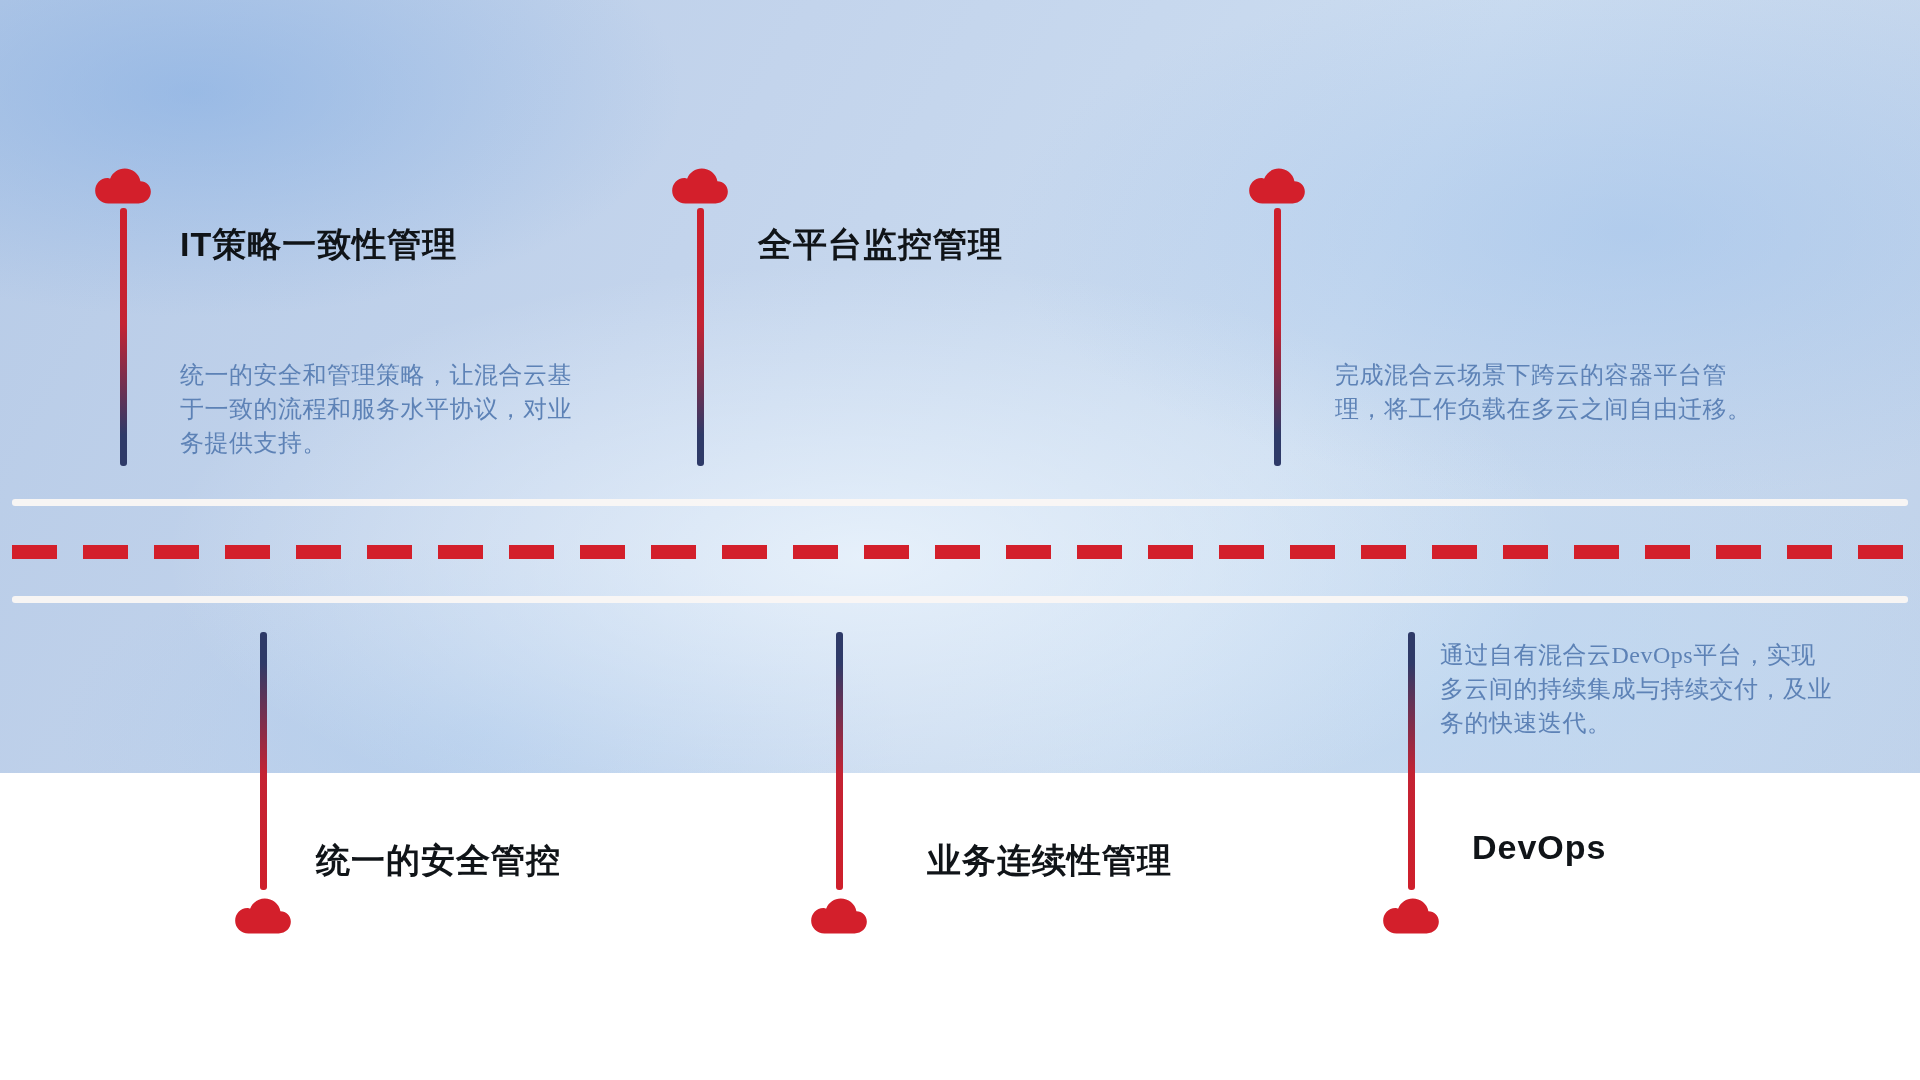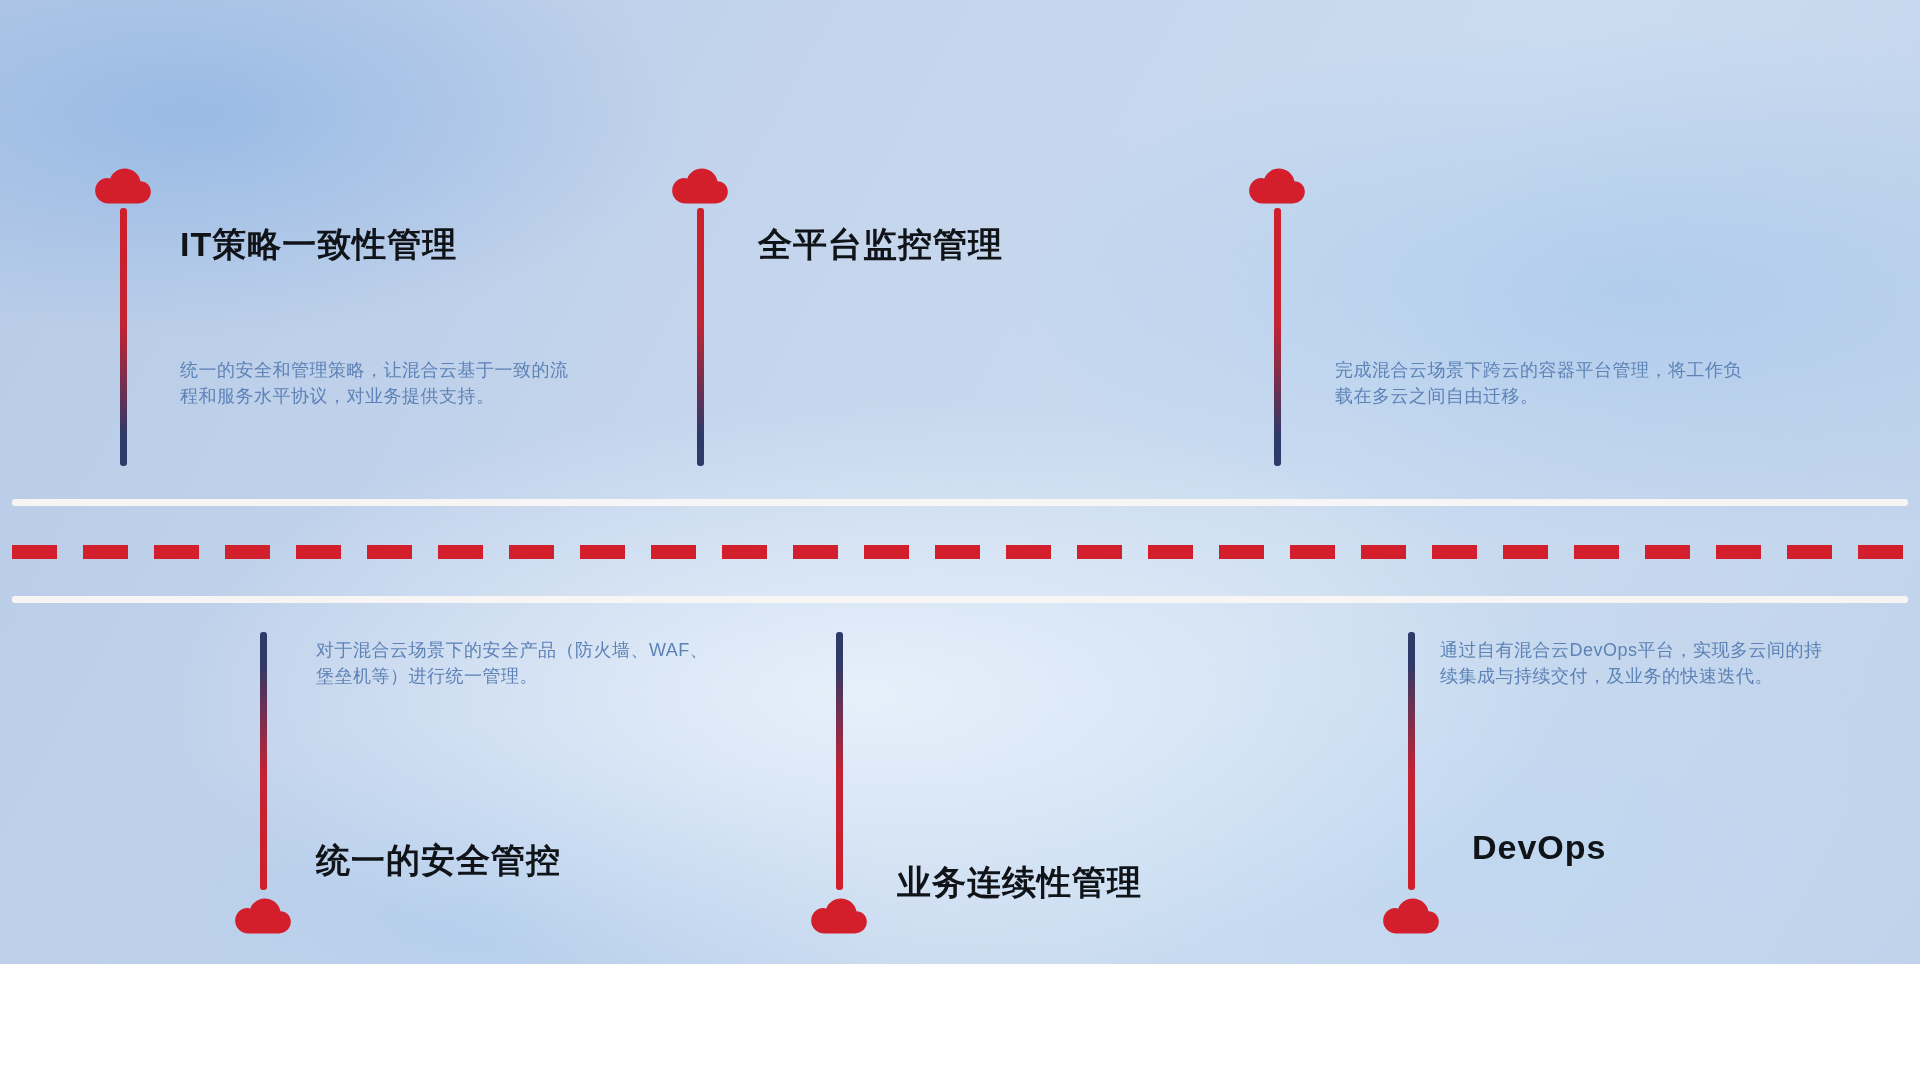--- a/index.html
+++ b/index.html
@@ -3,21 +3,21 @@
 <meta charset="utf-8">
 <style>
   * { margin: 0; padding: 0; box-sizing: border-box; }
   html, body { width: 1920px; height: 1080px; overflow: hidden; }
   body {
     font-family: "Liberation Sans", "DejaVu Sans", sans-serif;
     position: relative;
   }
   .canvas {
     position: absolute;
-    width: 1920px; height: 964px;
+    width: 1920px; height: 773px;
     background:
       radial-gradient(ellipse 700px 320px at 10% 12%, rgba(126,170,226,0.55), rgba(126,170,226,0) 70%),
       radial-gradient(ellipse 900px 380px at 85% 30%, rgba(150,188,234,0.45), rgba(150,188,234,0) 70%),
       radial-gradient(ellipse 1000px 420px at 45% 72%, rgba(240,248,255,0.75), rgba(240,248,255,0) 70%),
       radial-gradient(ellipse 800px 360px at 78% 88%, rgba(190,216,242,0.6), rgba(190,216,242,0) 70%),
       radial-gradient(ellipse 600px 280px at 25% 95%, rgba(168,200,236,0.5), rgba(168,200,236,0) 70%),
       linear-gradient(118deg, #b7cbe7 0%, #c3d4ec 35%, #cbdcf0 65%, #c0d2ea 100%);
   }
 
   
@@ -41,22 +41,23 @@
   .stem.down { background: linear-gradient(to bottom, #cf1f2b 0%, #c42333 45%, #2e3a68 88%, #2e3a68 100%); }
   .stem.up   { background: linear-gradient(to bottom, #2e3a68 0%, #2e3a68 12%, #c42333 55%, #cf1f2b 100%); }
 
   .item-title {
     position: absolute;
     font-size: 34px; font-weight: 700; color: #101418;
     letter-spacing: 1px; white-space: nowrap;
   }
   .item-desc {
     position: absolute;
-    font-size: 18px; line-height: 1.42; color: #5d82b6;
+    font-size: 24px; line-height: 1.42; color: #5d82b6;
     letter-spacing: 0.5px;
+    font-family: Liberation Serif, serif;
   }
 </style>
 </head>
 <body>
 
 <div class="canvas">
 
   <div class="road-line top"></div>
   <div class="road-dashes"></div>
   <div class="road-line bottom"></div>
@@ -85,30 +86,29 @@
   </div>
   <div class="stem down" style="left:1274px; top:208px; height:258px;"></div>
   <div class="item-desc" style="left:1335px; top:358px; width:420px;">完成混合云场景下跨云的容器平台管理，将工作负载在多云之间自由迁移。</div>
 
   <div class="stem up" style="left:260px; top:632px; height:258px;"></div>
   <div class="cloud" style="left:234px; top:896px;">
     <svg viewBox="0 0 100 68">
         <path d="M25,64 L77,64 C89,64 98,55 98,44 C98,34 90,26 80,26 C78,13 66,4 53,4 C42,4 32,11 28,21 C26,21 25,20 23,20 C11,20 2,30 2,42 C2,54 12,64 25,64 Z" fill="#d31f2b"></path>
       </svg>
   </div>
-  <div class="item-desc" style="left:316px; top:638px; width:410px;">对于混合云场景下的安全产品（防火墙、WAF、堡垒机等）进行统一管理。</div>
   <div class="item-title" style="left:316px; top:838px;text-align:center;">统一的安全管控</div>
 
   <div class="stem up" style="left:836px; top:632px; height:258px;"></div>
   <div class="cloud" style="left:810px; top:896px;">
     <svg viewBox="0 0 100 68">
         <path d="M25,64 L77,64 C89,64 98,55 98,44 C98,34 90,26 80,26 C78,13 66,4 53,4 C42,4 32,11 28,21 C26,21 25,20 23,20 C11,20 2,30 2,42 C2,54 12,64 25,64 Z" fill="#d31f2b"></path>
       </svg>
   </div>
-  <div class="item-title" style="left:897px; top:838px;margin-top:22px;">业务连续性管理</div>
+  <div class="item-title" style="left:927px; top:838px;">业务连续性管理</div>
 
   <div class="stem up" style="left:1408px; top:632px; height:258px;"></div>
   <div class="cloud" style="left:1382px; top:896px;">
     <svg viewBox="0 0 100 68">
         <path d="M25,64 L77,64 C89,64 98,55 98,44 C98,34 90,26 80,26 C78,13 66,4 53,4 C42,4 32,11 28,21 C26,21 25,20 23,20 C11,20 2,30 2,42 C2,54 12,64 25,64 Z" fill="#d31f2b"></path>
       </svg>
   </div>
   <div class="item-desc" style="left:1440px; top:638px; width:400px;">通过自有混合云DevOps平台，实现多云间的持续集成与持续交付，及业务的快速迭代。</div>
   <div class="item-title" style="left:1472px; top:828px;">DevOps</div>
 

